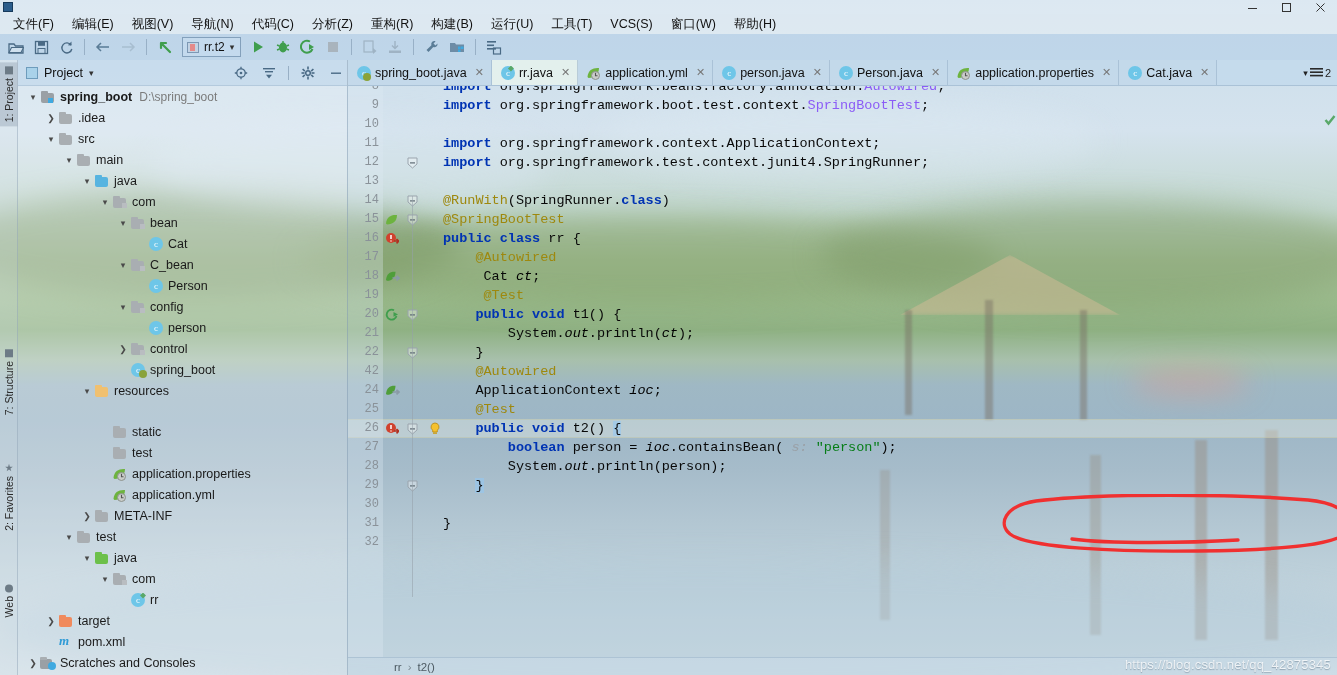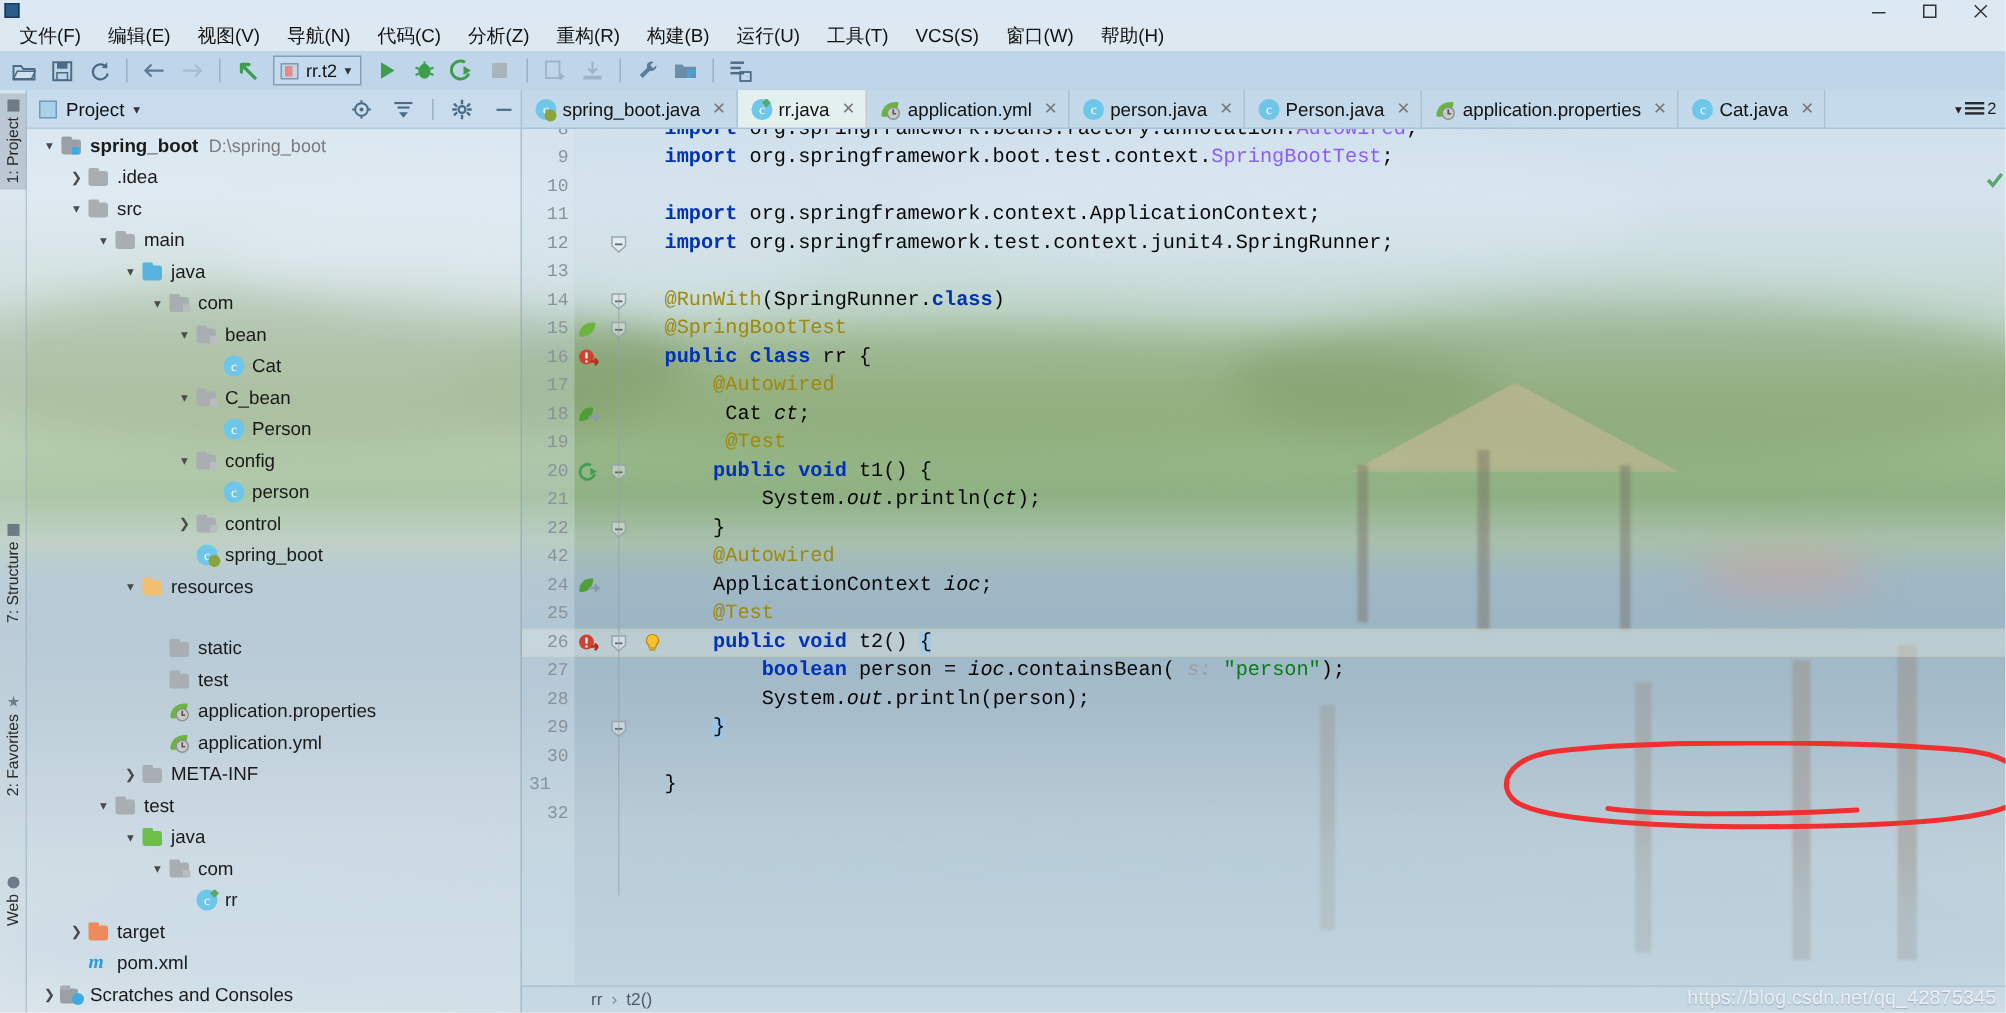--- a/index.html
+++ b/index.html
@@ -730,21 +730,21 @@
             <div class="gl" style="position: absolute; right: 4px; top: 238px;">21</div>
             <div class="gl" style="position: absolute; right: 4px; top: 257px;">22</div>
             <div class="gl" style="position: absolute; right: 4px; top: 276px;">42</div>
             <div class="gl" style="position: absolute; right: 4px; top: 295px;">24</div>
             <div class="gl" style="position: absolute; right: 4px; top: 314px;">25</div>
             <div class="gl" style="position: absolute; right: 4px; top: 333px;">26</div>
             <div class="gl" style="position: absolute; right: 4px; top: 352px;">27</div>
             <div class="gl" style="position: absolute; right: 4px; top: 371px;">28</div>
             <div class="gl" style="position: absolute; right: 4px; top: 390px;">29</div>
             <div class="gl" style="position: absolute; right: 4px; top: 409px;">30</div>
-            <div class="gl" style="position: absolute; right: 16px; top: 428px;">31</div>
+            <div class="gl" style="position: absolute; right: 4px; top: 428px;">31</div>
             <div class="gl" style="position: absolute; right: 4px; top: 447px;">32</div>
           </div>
         <div id="gutter-icons">
             <div class="gi" style="top: 67px; left: 24px;">
               <svg width="11" height="12" viewBox="0 0 11 12">
                 <path d="M1 1 H10 V7 L5.5 11 L1 7 Z" fill="rgba(255,255,255,0.35)" stroke="#9aa4ad"></path>
                 <rect x="3" y="5.3" width="5" height="1.2" fill="#5f6b74"></rect>
               </svg>
             </div>
             <div class="gi" style="top: 105px; left: 24px;">

